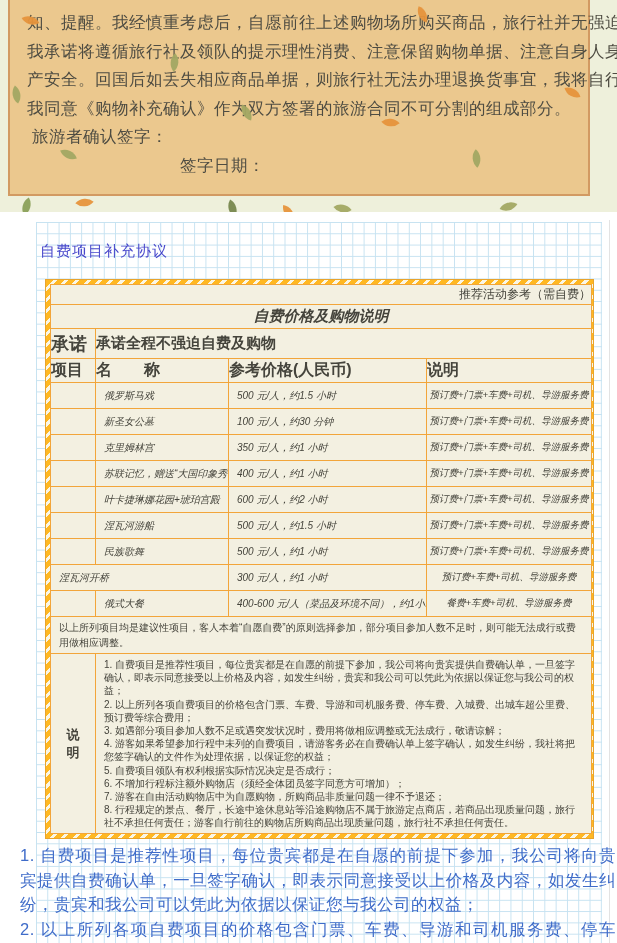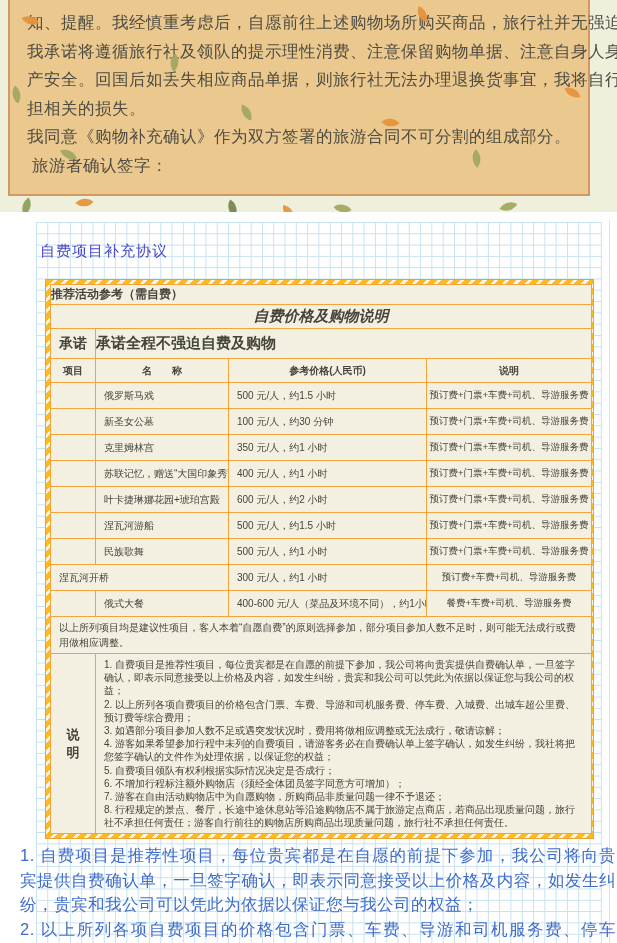--- a/index.html
+++ b/index.html
@@ -45,26 +45,26 @@
     background:repeating-linear-gradient(135deg,#ffb822 0 5px,#faf6e6 5px 8px);
     border:1px solid #e8a42e; }
   table.selfpay { width:541px; border-collapse:collapse; table-layout:fixed;
     background:#f3f0e1; }
   table.selfpay td { border:1px solid #f2a53a; color:#45443c; overflow:hidden; }
   col.c-item  { width:45px; }
   col.c-name  { width:133px; }
   col.c-price { width:198px; }
   col.c-desc  { width:165px; }
 
-  td.t-head1 { height:20px; text-align:left; font-size:12px; font-weight:bold; }
+  td.t-head1 { height:20px; text-align:right; font-size:12px; font-weight:normal; }
   td.t-head2 { height:24px; text-align:center; font-size:15px; font-weight:bold;font-style:italic; }
-  td.promise-label { height:30px; text-align:center; font-size:14px; font-weight:bold; }
+  td.promise-label { height:30px; font-size:18px; font-weight:bold; }
   td.promise-text  { text-align:left; font-size:15px; font-weight:bold; color:#e60000; }
-  td.col-head { height:24px; text-align:center; font-size:10px; font-weight:bold; }
-  tr.data-row td { height:26px; font-size:10px; }
+  td.col-head { height:24px; text-align:left; font-size:16px; font-weight:bold; }
+  tr.data-row td { height:26px; font-size:10px;font-style:italic; }
   td.cell-name  { padding-left:8px; white-space:nowrap; }
   td.cell-price { padding-left:8px; white-space:nowrap; }
   td.cell-desc  { text-align:center; font-size:9.5px !important; white-space:nowrap; }
   td.note-cell { padding:3px 8px; font-size:10px; line-height:1.5; }
   td.remark-label { text-align:center; font-size:13px; font-weight:bold; }
   .stack { display:inline-block; width:15px; word-break:break-all; line-height:1.4; }
   td.remark-cell { padding:4px 6px 4px 8px; }
   .remark-item { font-size:10px; line-height:1.32; color:#45443c; }
 
   
@@ -74,23 +74,23 @@
 </style>
 </head>
 <body>
 
 <div class="top-section">
   <div class="notice-paper">
     <div class="notice-text">
       <div class="notice-line">知、提醒。我经慎重考虑后，自愿前往上述购物场所购买商品，旅行社并无强迫。</div>
       <div class="notice-line">我承诺将遵循旅行社及领队的提示理性消费、注意保留购物单据、注意自身人身财</div>
       <div class="notice-line">产安全。回国后如丢失相应商品单据，则旅行社无法办理退换货事宜，我将自行承</div>
-      <div class="notice-line">担相关的损失。</div>
       <div class="notice-line">我同意《购物补充确认》作为双方签署的旅游合同不可分割的组成部分。</div>
       <div class="notice-line sign">旅游者确认签字：</div>
+      <div class="notice-line date">签字日期：</div>
     </div>
   </div>
 
   <span class="leaf orange" style="left:24px;  top:14px;  transform:rotate(-30deg);"></span>
   <span class="leaf olive" style="left:10px;  top:88px;  transform:rotate(35deg);"></span>
   <span class="leaf olive" style="left:62px;  top:148px; transform:rotate(-20deg);"></span>
   <span class="leaf olive" style="left:168px; top:56px;  transform:rotate(50deg);"></span>
   <span class="leaf olive" style="left:240px; top:106px; transform:rotate(15deg);"></span>
   <span class="leaf orange" style="left:384px; top:116px; transform:rotate(-40deg);"></span>
   <span class="leaf orange" style="left:416px; top:8px;   transform:rotate(20deg);"></span>

